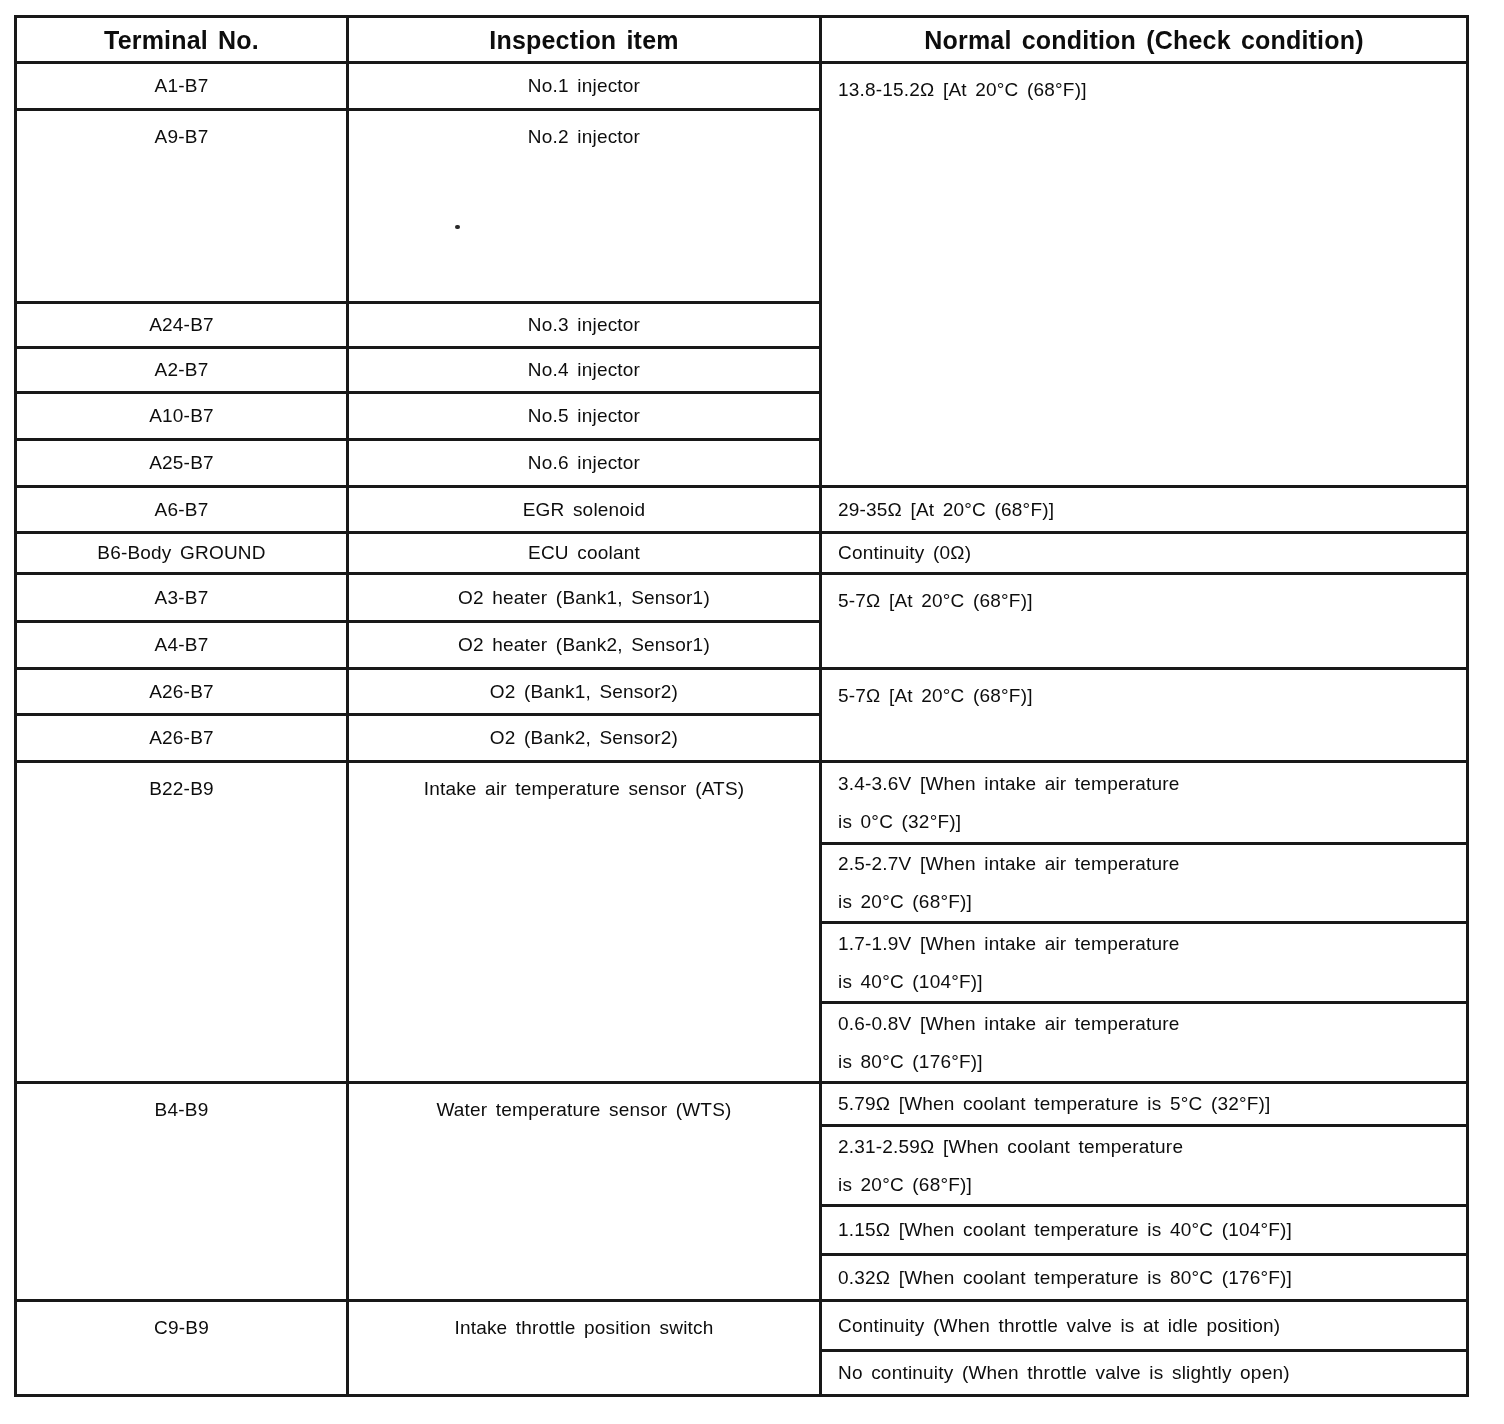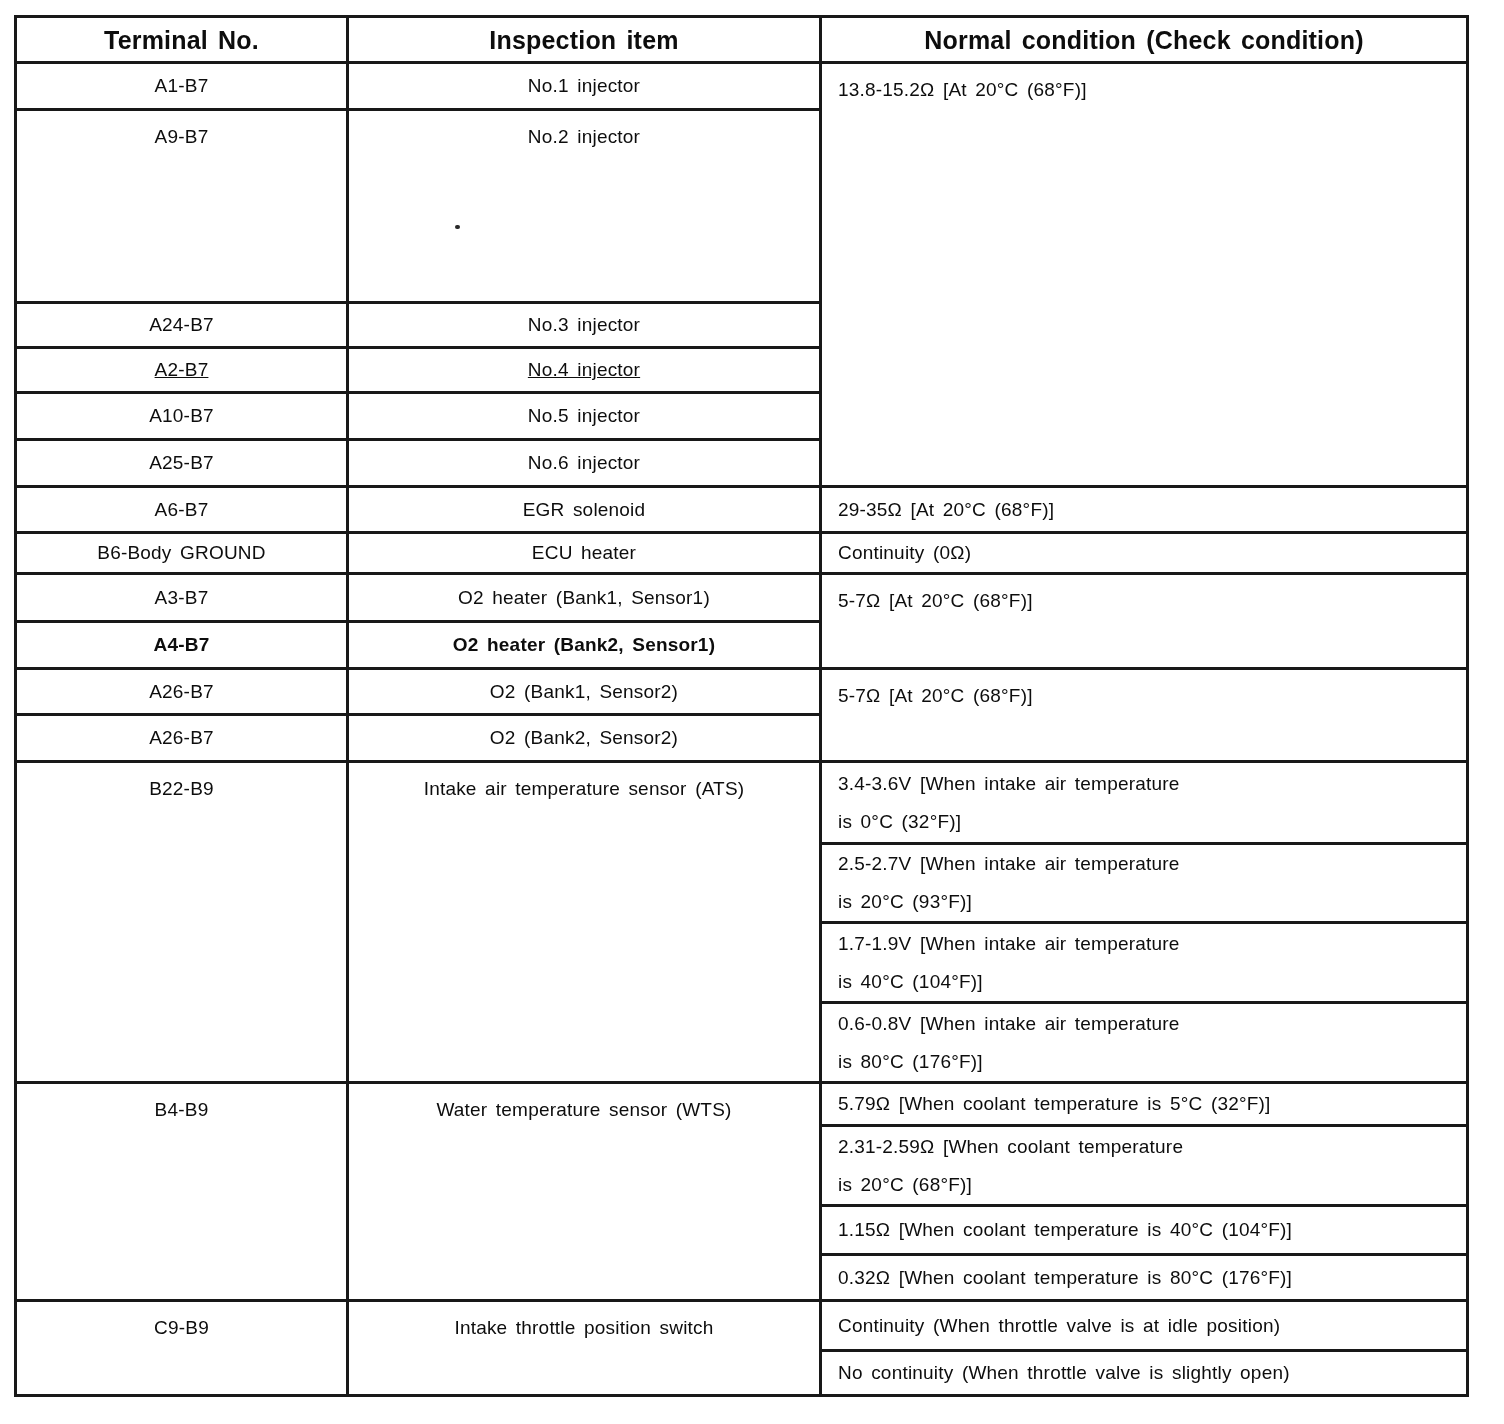--- a/index.html
+++ b/index.html
@@ -42,27 +42,27 @@
     text-align: left;
     padding-left: 16px;
     padding-right: 6px;
     white-space: pre-line;
   }
   .vtop { vertical-align: top; padding-top: 7px; }
   
   .h-r1   { height: 47px; }
   .h-r2   { height: 193px; }
   .h-r3   { height: 45px; }
-  .h-r4   { height: 45px; text-decoration: underline; }
+  .h-r4   { height: 45px; }
   .h-r5   { height: 47px; }
   .h-r6   { height: 47px; }
   .h-egr  { height: 46px; }
   .h-gnd  { height: 38px; }
   .h-o2h1 { height: 48px; }
-  .h-o2h2 { height: 47px; font-weight: bold; }
+  .h-o2h2 { height: 47px; }
   .h-o2s1 { height: 46px; }
   .h-o2s2 { height: 47px; }
   .h-ats1 { height: 82px; }
   .h-ats2 { height: 78px; }
   .h-ats3 { height: 80px; }
   .h-ats4 { height: 80px; }
   .h-wts1 { height: 43px; }
   .h-wts2 { height: 80px; }
   .h-wts3 { height: 49px; }
   .h-wts4 { height: 46px; }
@@ -118,21 +118,21 @@
     </tr>
 
     <tr class="h-egr">
       <td class="c1">A6-B7</td>
       <td class="c2">EGR solenoid</td>
       <td class="c3">29-35Ω [At 20°C (68°F)]</td>
     </tr>
 
     <tr class="h-gnd">
       <td class="c1">B6-Body GROUND</td>
-      <td class="c2">ECU heater</td>
+      <td class="c2">ECU coolant</td>
       <td class="c3">Continuity (0Ω)</td>
     </tr>
 
     <tr class="h-o2h1">
       <td class="c1">A3-B7</td>
       <td class="c2">O2 heater (Bank1, Sensor1)</td>
       <td class="c3 vtop" rowspan="2">5-7Ω [At 20°C (68°F)]</td>
     </tr>
     <tr class="h-o2h2">
       <td class="c1">A4-B7</td>
@@ -150,21 +150,21 @@
     </tr>
 
     <tr class="h-ats1">
       <td class="c1 vtop" rowspan="4">B22-B9</td>
       <td class="c2 vtop" rowspan="4">Intake air temperature sensor (ATS)</td>
       <td class="c3">3.4-3.6V [When intake air temperature
 is 0°C (32°F)]</td>
     </tr>
     <tr class="h-ats2">
       <td class="c3">2.5-2.7V [When intake air temperature
-is 20°C (93°F)]</td>
+is 20°C (68°F)]</td>
     </tr>
     <tr class="h-ats3">
       <td class="c3">1.7-1.9V [When intake air temperature
 is 40°C (104°F)]</td>
     </tr>
     <tr class="h-ats4">
       <td class="c3">0.6-0.8V [When intake air temperature
 is 80°C (176°F)]</td>
     </tr>
 

